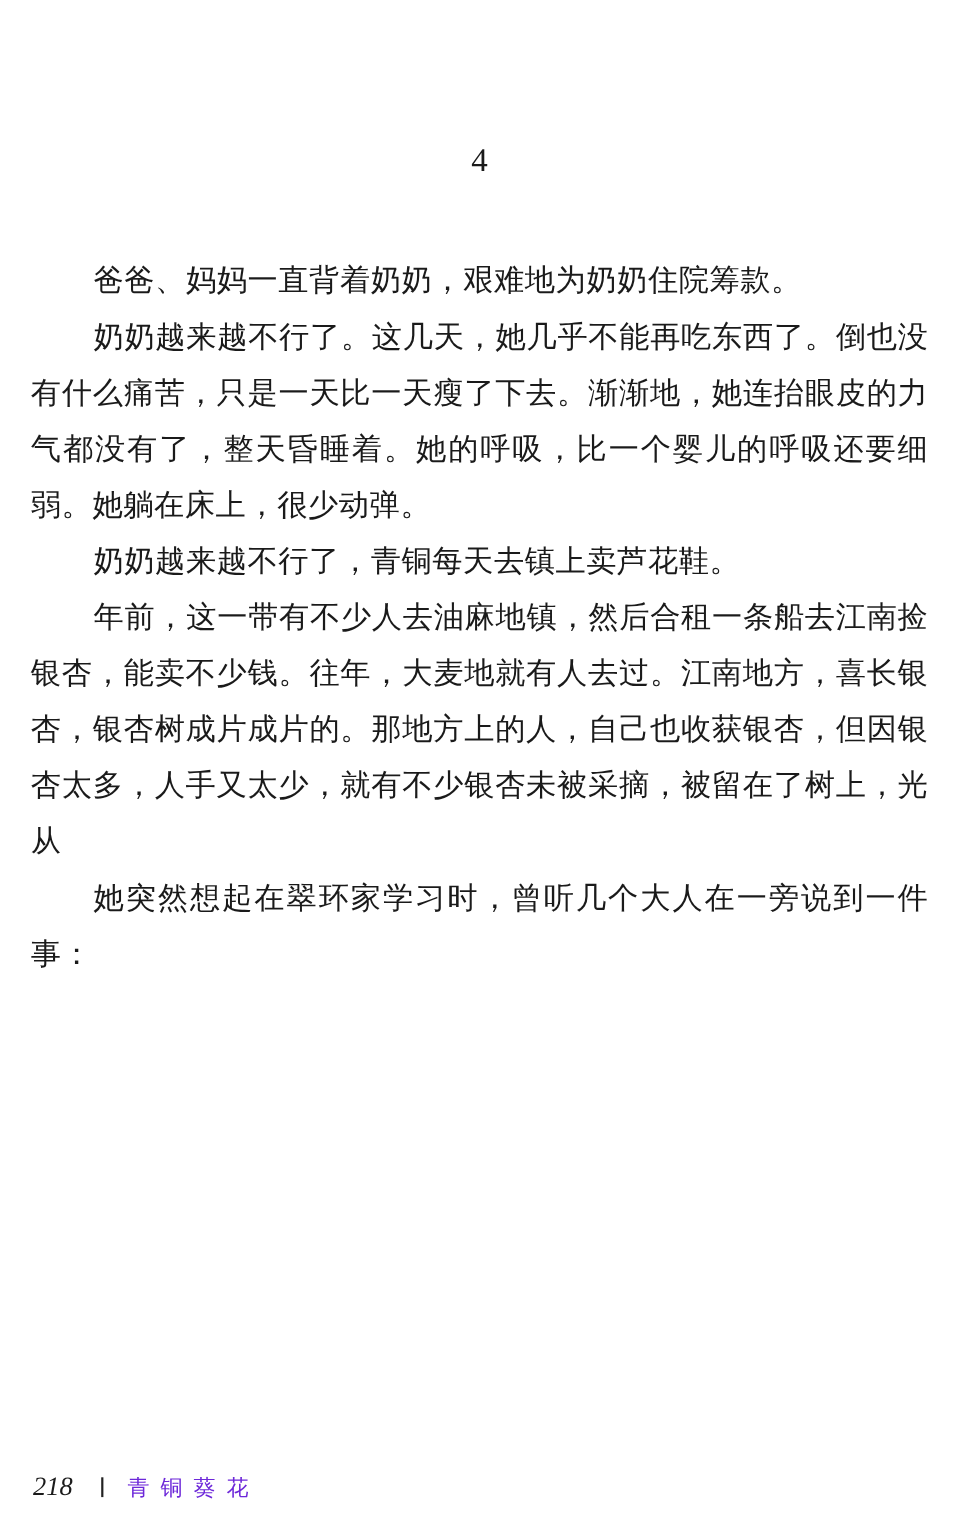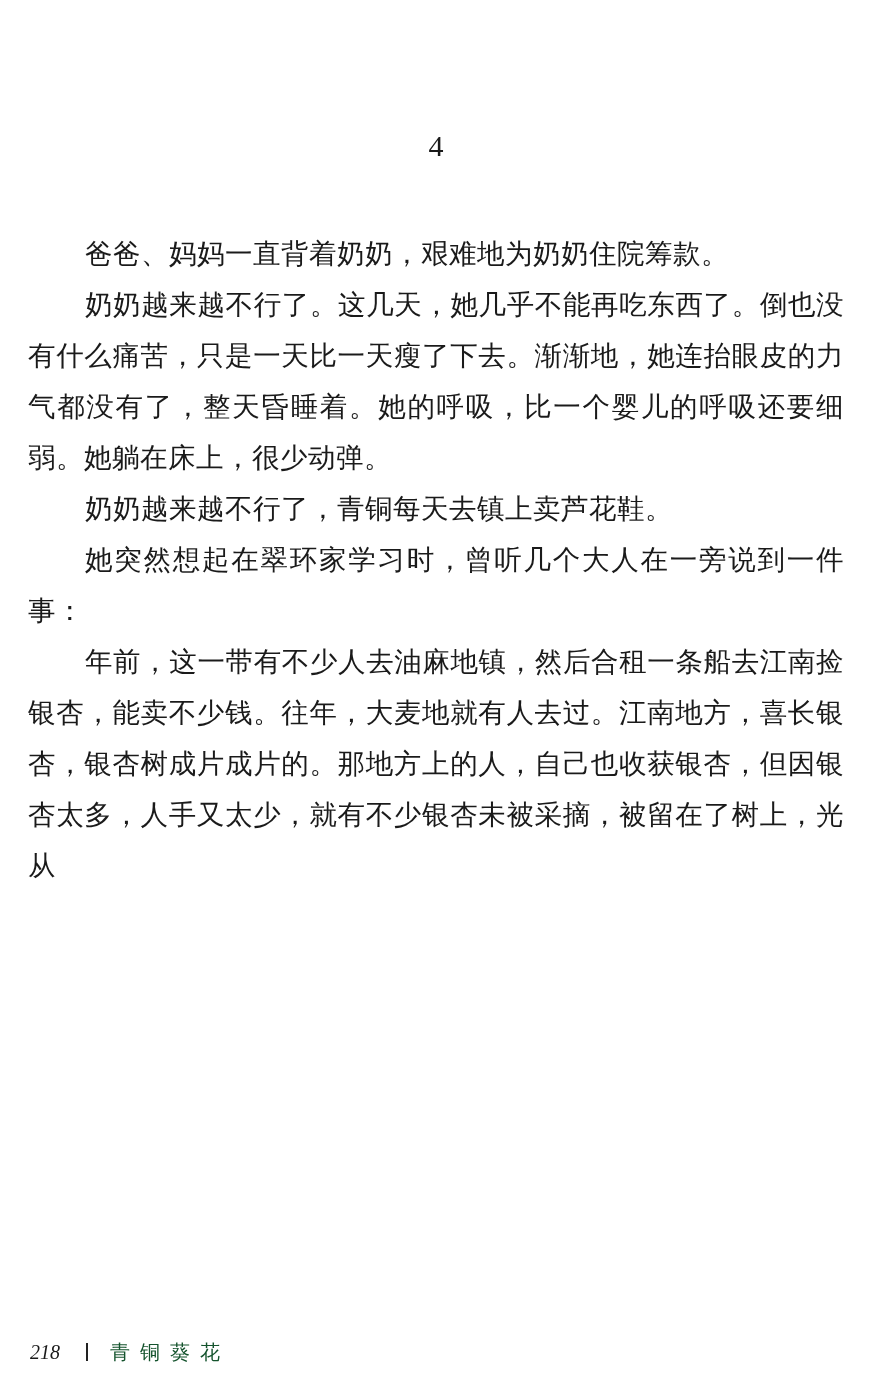--- a/index.html
+++ b/index.html
@@ -6,45 +6,45 @@
   body { width: 872px; height: 1391px; position: relative; overflow: hidden; color: #1a1a1a; }
   .chapter-num {
     position: absolute; top: 126px; left: 0; width: 872px; text-align: center;
     font-family: "Liberation Serif", "DejaVu Serif", serif; font-size: 30px; line-height: 40px;
   }
   .body-text {
     position: absolute; top: 230px; left: 28px; width: 816px;
     font-family: "DejaVu Serif", "Liberation Serif", serif;
     font-size: 27.5px; line-height: 51px; text-align: justify; letter-spacing: 0.5px;
   }
-  .para { margin: 0; text-indent: 57px; font-family: Liberation Mono, monospace; }
+  .para { margin: 0; text-indent: 57px; }
   .footer {
     position: absolute; top: 1332px; left: 30px; height: 40px;
     display: flex; align-items: center;
   }
   .page-number {
-    font-family: "Liberation Serif", serif; font-style: italic; font-size: 20px;
+    font-family: "Liberation Serif", serif; font-style: italic; font-size: 24px;
   }
   .separator {
     display: inline-block; width: 2px; height: 18px; background: #222; margin: 0 22px 0 26px;
   }
   .book-title {
-    font-family: "DejaVu Sans", sans-serif; font-size: 20px; letter-spacing: 10px; color: #14532d;
+    font-family: "DejaVu Sans", sans-serif; font-size: 20px; letter-spacing: 10px; color: #6d28d9;
   }
 </style>
 </head>
 <body>
 
 <div class="chapter-num">4</div>
 
 <div class="body-text">
   <p class="para">爸爸、妈妈一直背着奶奶，艰难地为奶奶住院筹款。</p>
   <p class="para">奶奶越来越不行了。这几天，她几乎不能再吃东西了。倒也没有什么痛苦，只是一天比一天瘦了下去。渐渐地，她连抬眼皮的力气都没有了，整天昏睡着。她的呼吸，比一个婴儿的呼吸还要细弱。她躺在床上，很少动弹。</p>
   <p class="para">奶奶越来越不行了，青铜每天去镇上卖芦花鞋。</p>
+  <p class="para">年前，这一带有不少人去油麻地镇，然后合租一条船去江南捡银杏，能卖不少钱。往年，大麦地就有人去过。江南地方，喜长银杏，银杏树成片成片的。那地方上的人，自己也收获银杏，但因银杏太多，人手又太少，就有不少银杏未被采摘，被留在了树上，光从</p>
   <p class="para">她突然想起在翠环家学习时，曾听几个大人在一旁说到一件事：</p>
-  <p class="para">年前，这一带有不少人去油麻地镇，然后合租一条船去江南捡银杏，能卖不少钱。往年，大麦地就有人去过。江南地方，喜长银杏，银杏树成片成片的。那地方上的人，自己也收获银杏，但因银杏太多，人手又太少，就有不少银杏未被采摘，被留在了树上，光从</p>
 </div>
 
 <div class="footer">
   <span class="page-number">218</span>
   <span class="separator"></span>
   <span class="book-title">青铜葵花</span>
 </div>
 
 </body></html>

